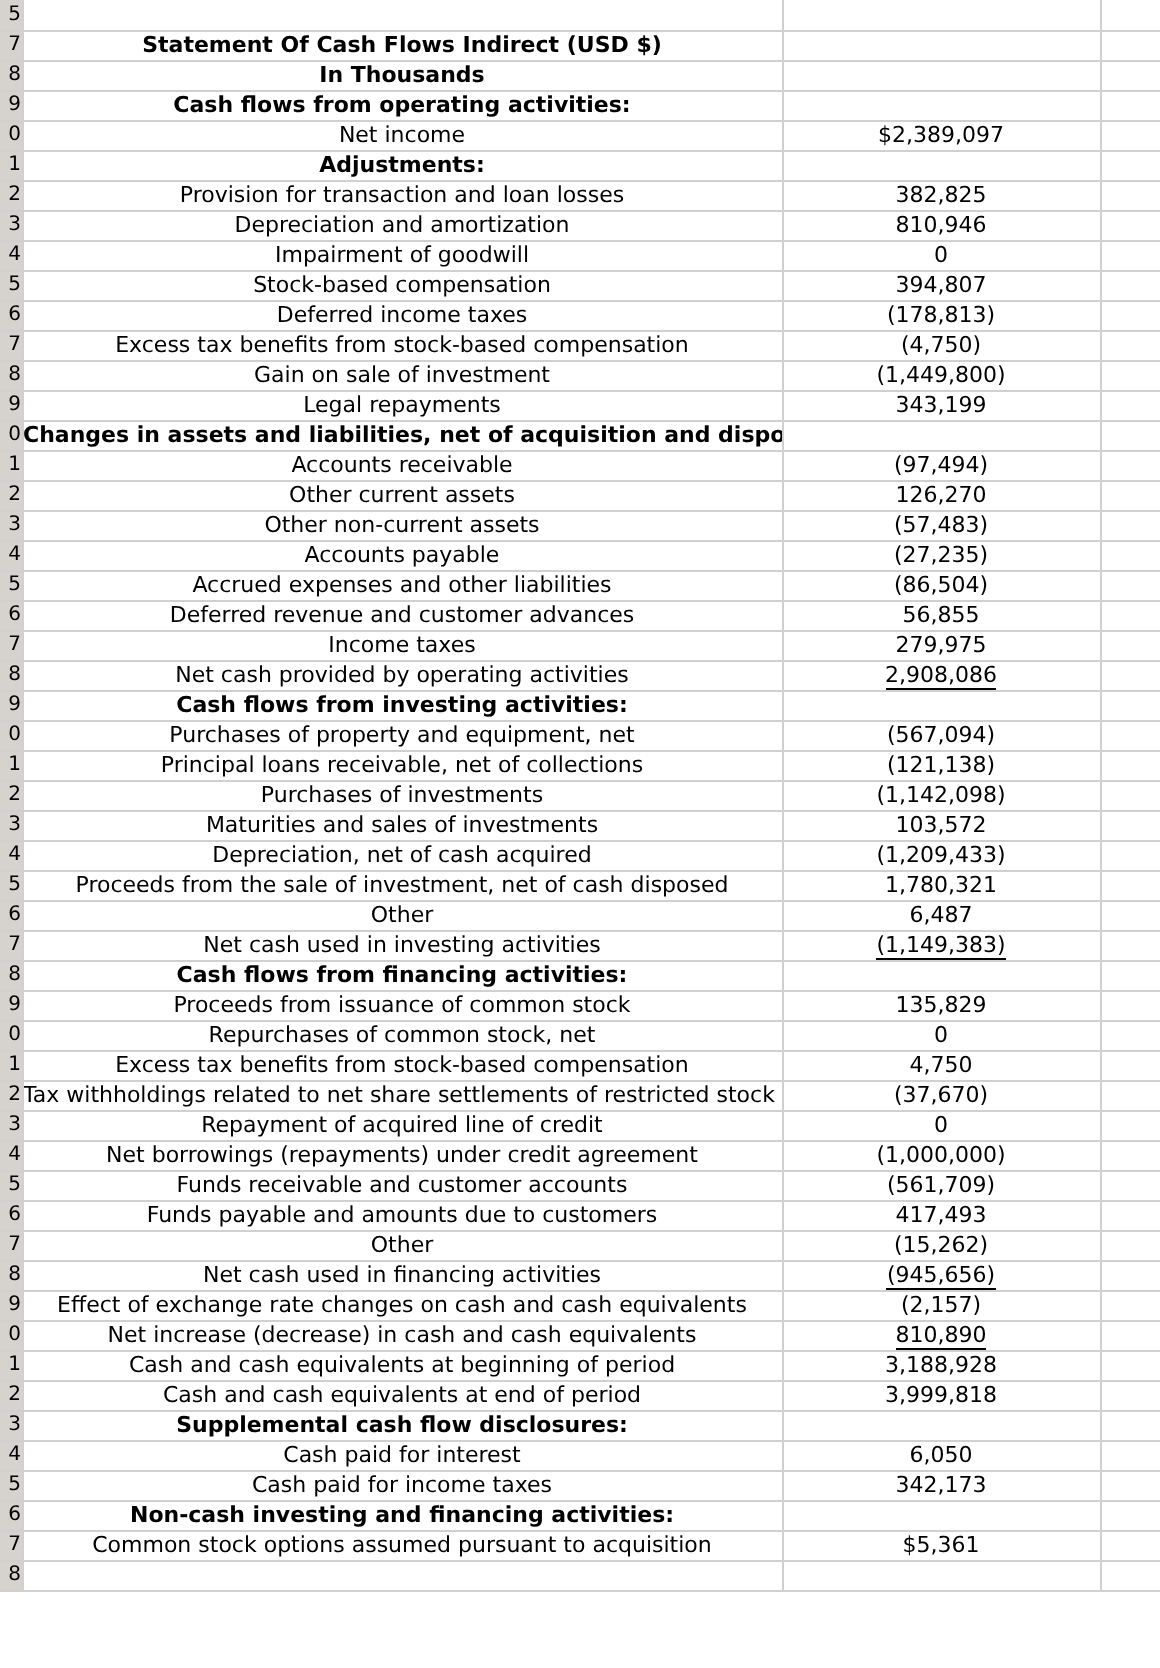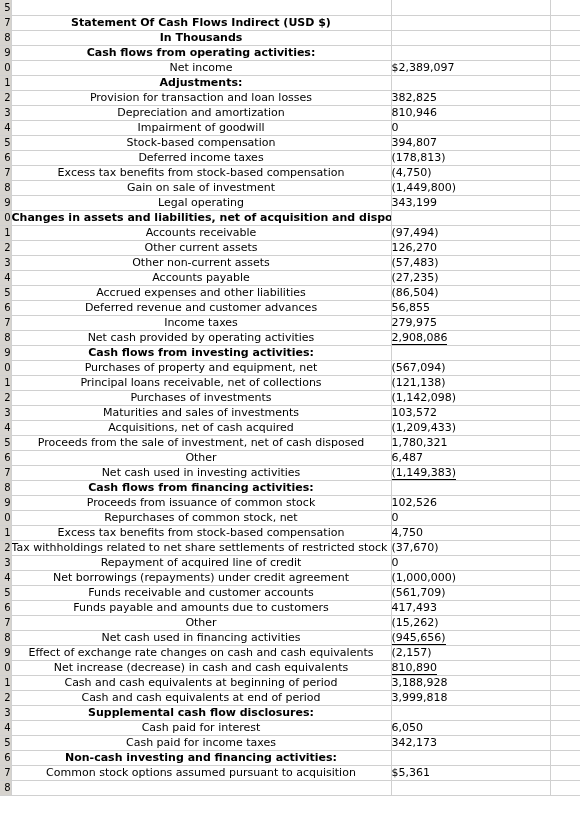--- a/index.html
+++ b/index.html
@@ -58,21 +58,21 @@
     padding-left: 3px;
     border-right: 1px solid #c8c8c8;
   }
   td.label.wrap {
     white-space: normal;
     line-height: 15px;
     padding-top: 0px;
     vertical-align: top;
   }
   td.value {
-    text-align: left;
+    text-align: center;
     padding-right: 4px;
     border-right: 1px solid #c8c8c8;
   }
   td.extra {
     border-right: none;
   }
 
   .bold { font-weight: bold; }
   .center { text-align: center; }
 
@@ -169,21 +169,21 @@
         <td class="extra"></td>
       </tr>
       <tr>
         <td class="rowhdr">8</td>
         <td class="label">Gain on sale of investment</td>
         <td class="value">(1,449,800)</td>
         <td class="extra"></td>
       </tr>
       <tr>
         <td class="rowhdr">9</td>
-        <td class="label">Legal operating</td>
+        <td class="label">Legal repayments</td>
         <td class="value">343,199</td>
         <td class="extra"></td>
       </tr>
       <tr class="tall">
         <td class="rowhdr">0</td>
         <td class="label wrap bold">Changes in assets and liabilities, net of acquisition and disposition effects:</td>
         <td class="value bold"></td>
         <td class="extra"></td>
       </tr>
       <tr>
@@ -259,21 +259,21 @@
         <td class="extra"></td>
       </tr>
       <tr>
         <td class="rowhdr">3</td>
         <td class="label">Maturities and sales of investments</td>
         <td class="value">103,572</td>
         <td class="extra"></td>
       </tr>
       <tr>
         <td class="rowhdr">4</td>
-        <td class="label">Acquisitions, net of cash acquired</td>
+        <td class="label">Depreciation, net of cash acquired</td>
         <td class="value">(1,209,433)</td>
         <td class="extra"></td>
       </tr>
       <tr>
         <td class="rowhdr">5</td>
         <td class="label">Proceeds from the sale of investment, net of cash disposed</td>
         <td class="value">1,780,321</td>
         <td class="extra"></td>
       </tr>
       <tr>
@@ -290,21 +290,21 @@
       </tr>
       <tr>
         <td class="rowhdr">8</td>
         <td class="label bold">Cash flows from financing activities:</td>
         <td class="value bold"></td>
         <td class="extra"></td>
       </tr>
       <tr>
         <td class="rowhdr">9</td>
         <td class="label">Proceeds from issuance of common stock</td>
-        <td class="value">102,526</td>
+        <td class="value">135,829</td>
         <td class="extra"></td>
       </tr>
       <tr>
         <td class="rowhdr">0</td>
         <td class="label">Repurchases of common stock, net</td>
         <td class="value">0</td>
         <td class="extra"></td>
       </tr>
       <tr>
         <td class="rowhdr">1</td>

